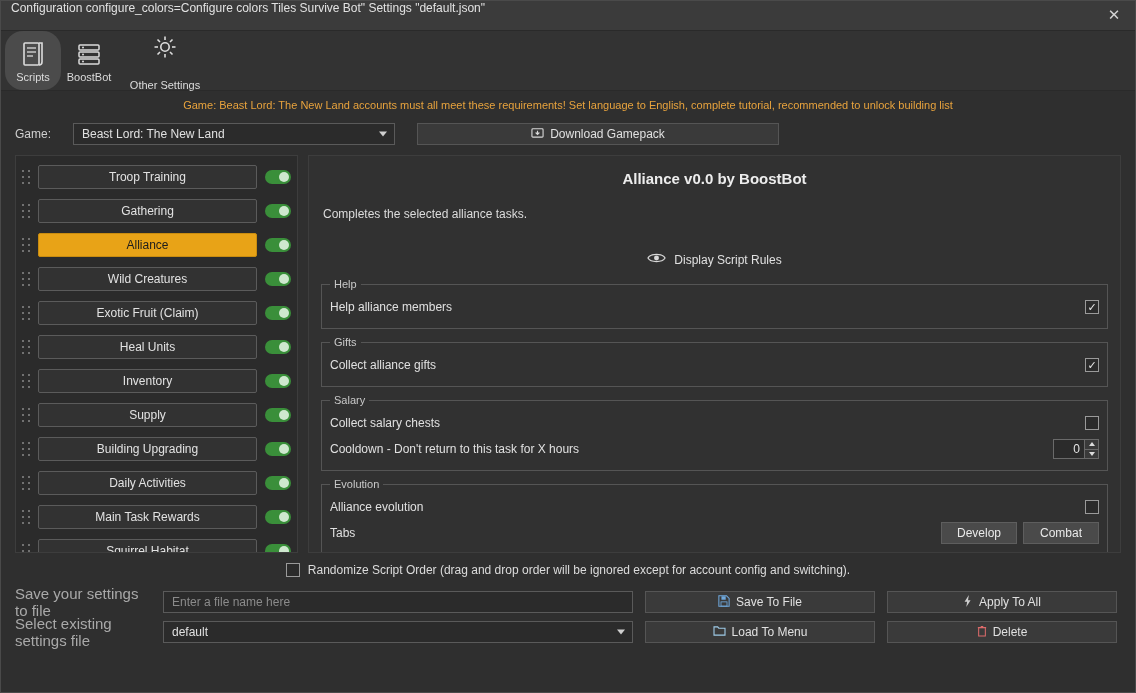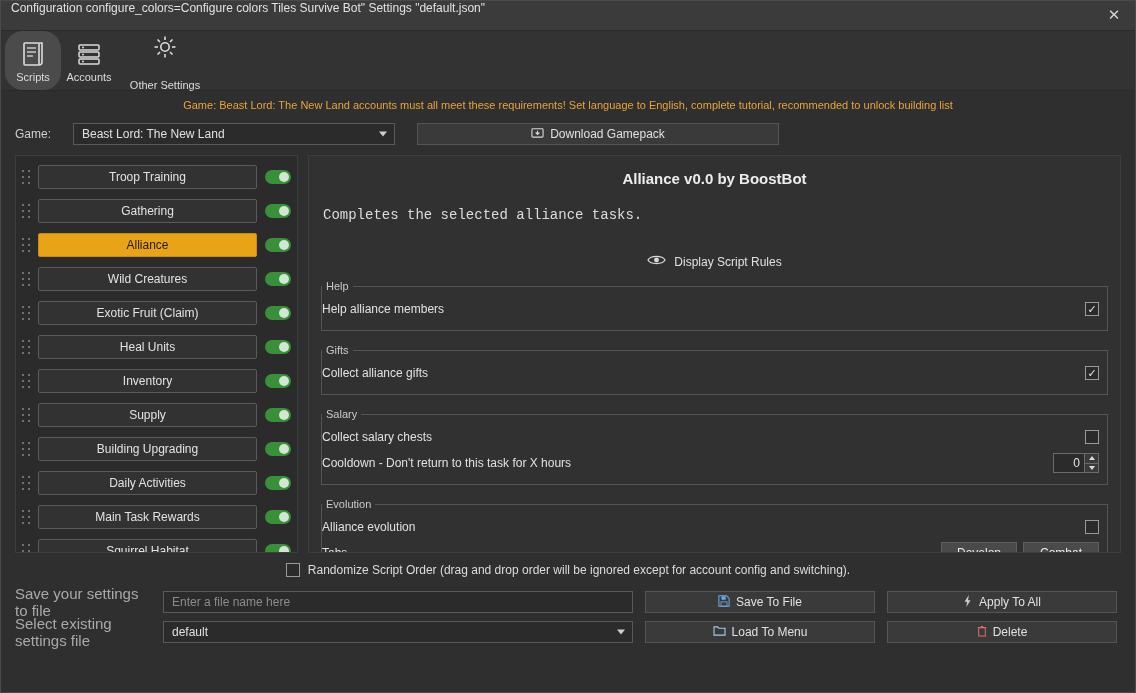--- a/index.html
+++ b/index.html
@@ -174,31 +174,31 @@
     border: 1px solid #3d3d3d;
     padding: 10px 12px;
     position: relative;
     overflow: hidden;
   }
   .detail h1 {
     margin: 4px 0 20px 0;
     font-size: 15px; font-weight: bold;
     text-align: center; color: #ededed;
   }
-  .detail .desc { font-size: 14px; color: #dcdcdc; margin: 0 0 30px 2px; font-family: Liberation Mono, monospace; }
+  .detail .desc { font-size: 12px; color: #dcdcdc; margin: 0 0 30px 2px; }
   .rules {
     display: flex; align-items: center; justify-content: center;
     gap: 8px; font-size: 12px; color: #e0e0e0;
     margin-bottom: 10px;
     cursor: pointer;
   }
   fieldset {
     border: 1px solid #555;
-    margin: 0 0 13px 0;
-    padding: 4px 8px 8px 0;
+    margin: 0 0 7px 0;
+    padding: 4px 8px 8px 8px;
   }
   legend { font-size: 11px; color: #c9c9c9; padding: 0 4px; }
   .frow {
     display: flex; align-items: center;
     min-height: 26px;
     font-size: 12px; color: #e0e0e0;
     gap: 10px;
   }
   .frow .flabel { flex: 1; }
   .chk {
@@ -301,21 +301,21 @@
       <span class="tb-icon">
         <svg viewBox="0 0 28 28" width="28" height="28">
           <rect x="4" y="5" width="20" height="5" rx="1" fill="none" stroke="#dcdcdc" stroke-width="1.5"></rect>
           <rect x="4" y="12" width="20" height="5" rx="1" fill="none" stroke="#dcdcdc" stroke-width="1.5"></rect>
           <rect x="4" y="19" width="20" height="5" rx="1" fill="none" stroke="#dcdcdc" stroke-width="1.5"></rect>
           <circle cx="8" cy="7.5" r="1" fill="#dcdcdc"></circle>
           <circle cx="8" cy="14.5" r="1" fill="#dcdcdc"></circle>
           <circle cx="8" cy="21.5" r="1" fill="#dcdcdc"></circle>
         </svg>
       </span>
-      <span>Accounts</span>
+      <span>BoostBot</span>
     </div>
     <div class="tb-item wide">
       <span class="tb-icon">
         <svg viewBox="0 0 28 28" width="28" height="28">
           <circle cx="14" cy="14" r="4.2" fill="none" stroke="#dcdcdc" stroke-width="1.6"></circle>
           <g stroke="#dcdcdc" stroke-width="1.6">
             <line x1="14" y1="3.5" x2="14" y2="7"></line>
             <line x1="14" y1="21" x2="14" y2="24.5"></line>
             <line x1="3.5" y1="14" x2="7" y2="14"></line>
             <line x1="21" y1="14" x2="24.5" y2="14"></line>

